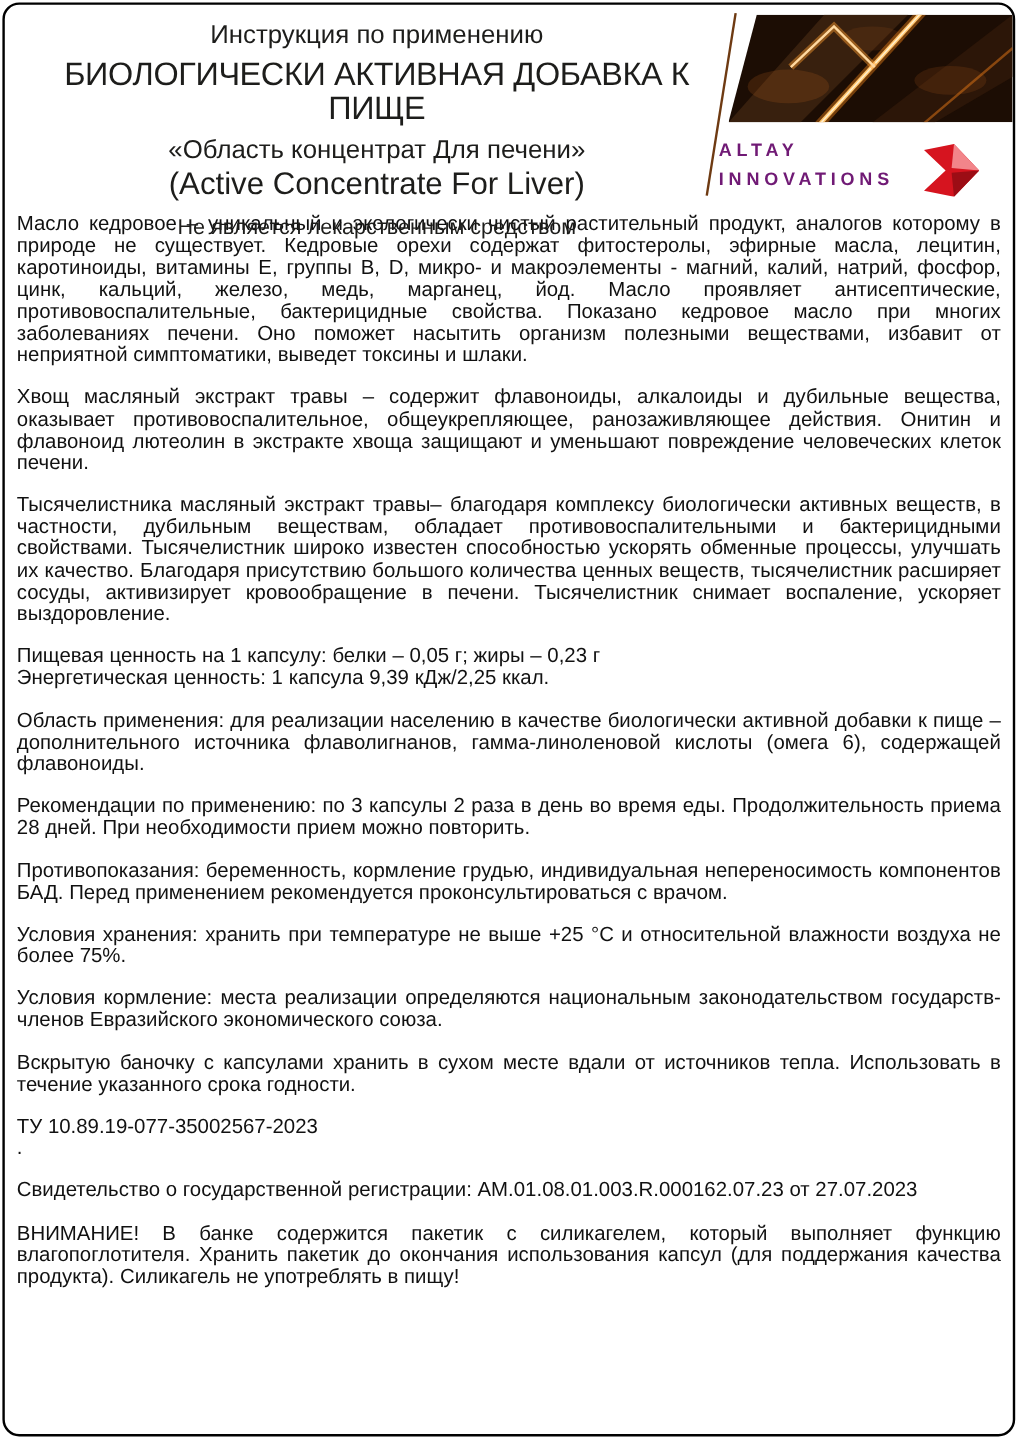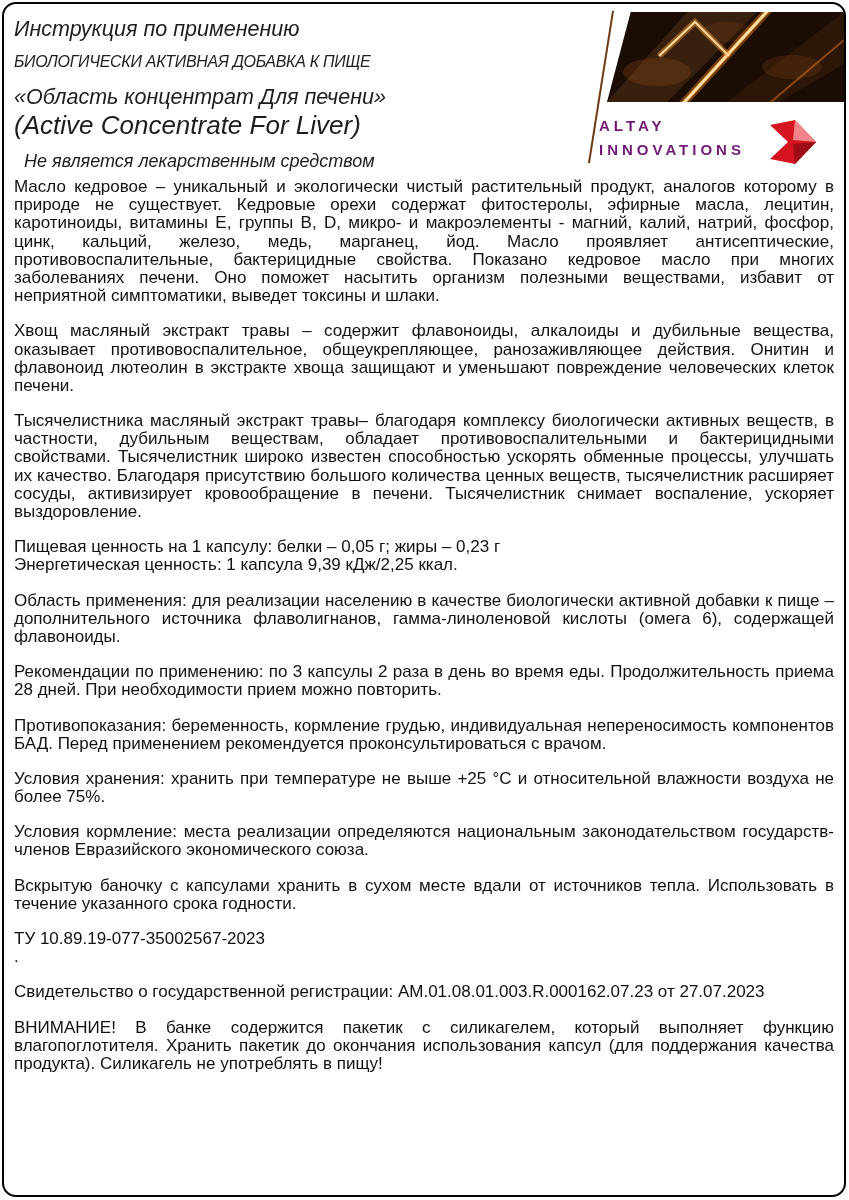--- a/index.html
+++ b/index.html
@@ -25,25 +25,25 @@
 
   
   .header {
     position: relative;
     height: 164px;
   }
   .header-text {
     position: absolute;
     left: 10px; top: 0;
     width: 600px;
+    text-align: center;
     color: #1d1d1b;
-    font-style: italic;
   }
   .h-line1 { font-size: 21.5px; line-height: 26px; margin: 12px 0 6px; }
-  .h-line2 { font-size: 16px; line-height: 28px; margin: 0 0 8px; letter-spacing: -0.3px; }
+  .h-line2 { font-size: 27px; line-height: 28px; margin: 0 0 8px; letter-spacing: -0.3px; }
   .h-line3 { font-size: 21.5px; line-height: 26px; margin: 0 0 2px; }
   .h-line4 { font-size: 26px; line-height: 26px; margin: 0 0 2px; }
   .h-line5 { font-size: 18px; line-height: 26px; margin: 10px; }
 
   
   .brand-diagonal {
     position: absolute;
     left: 596px; top: 6px;
     width: 2px; height: 154px;
     background: #6e3a12;

